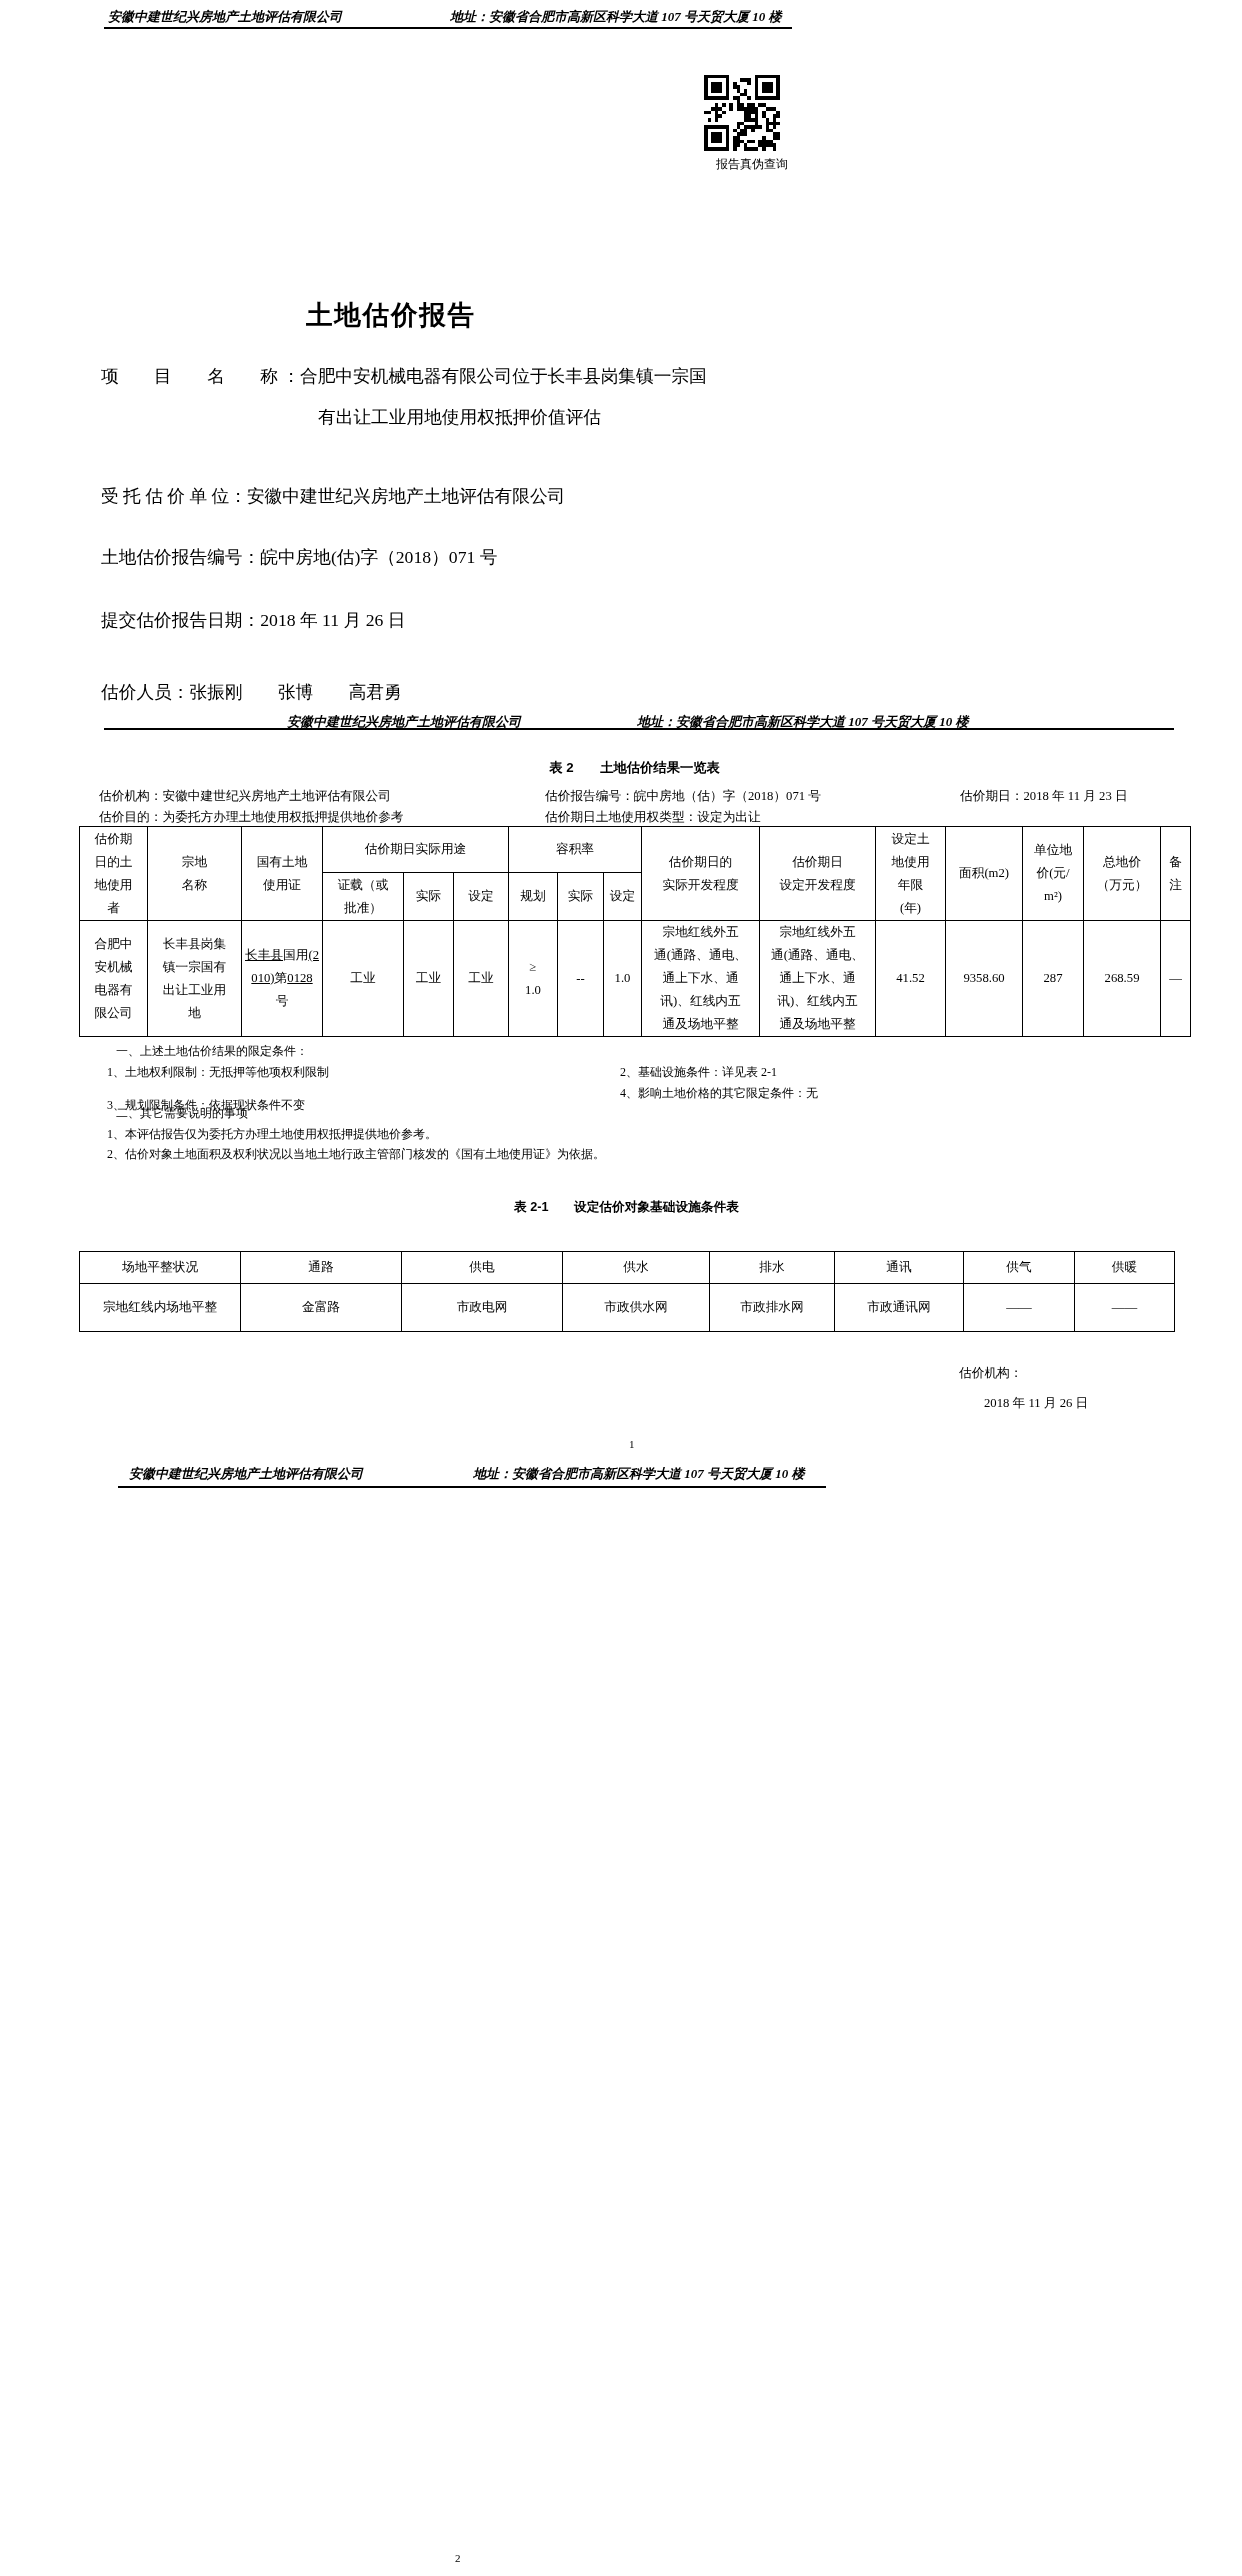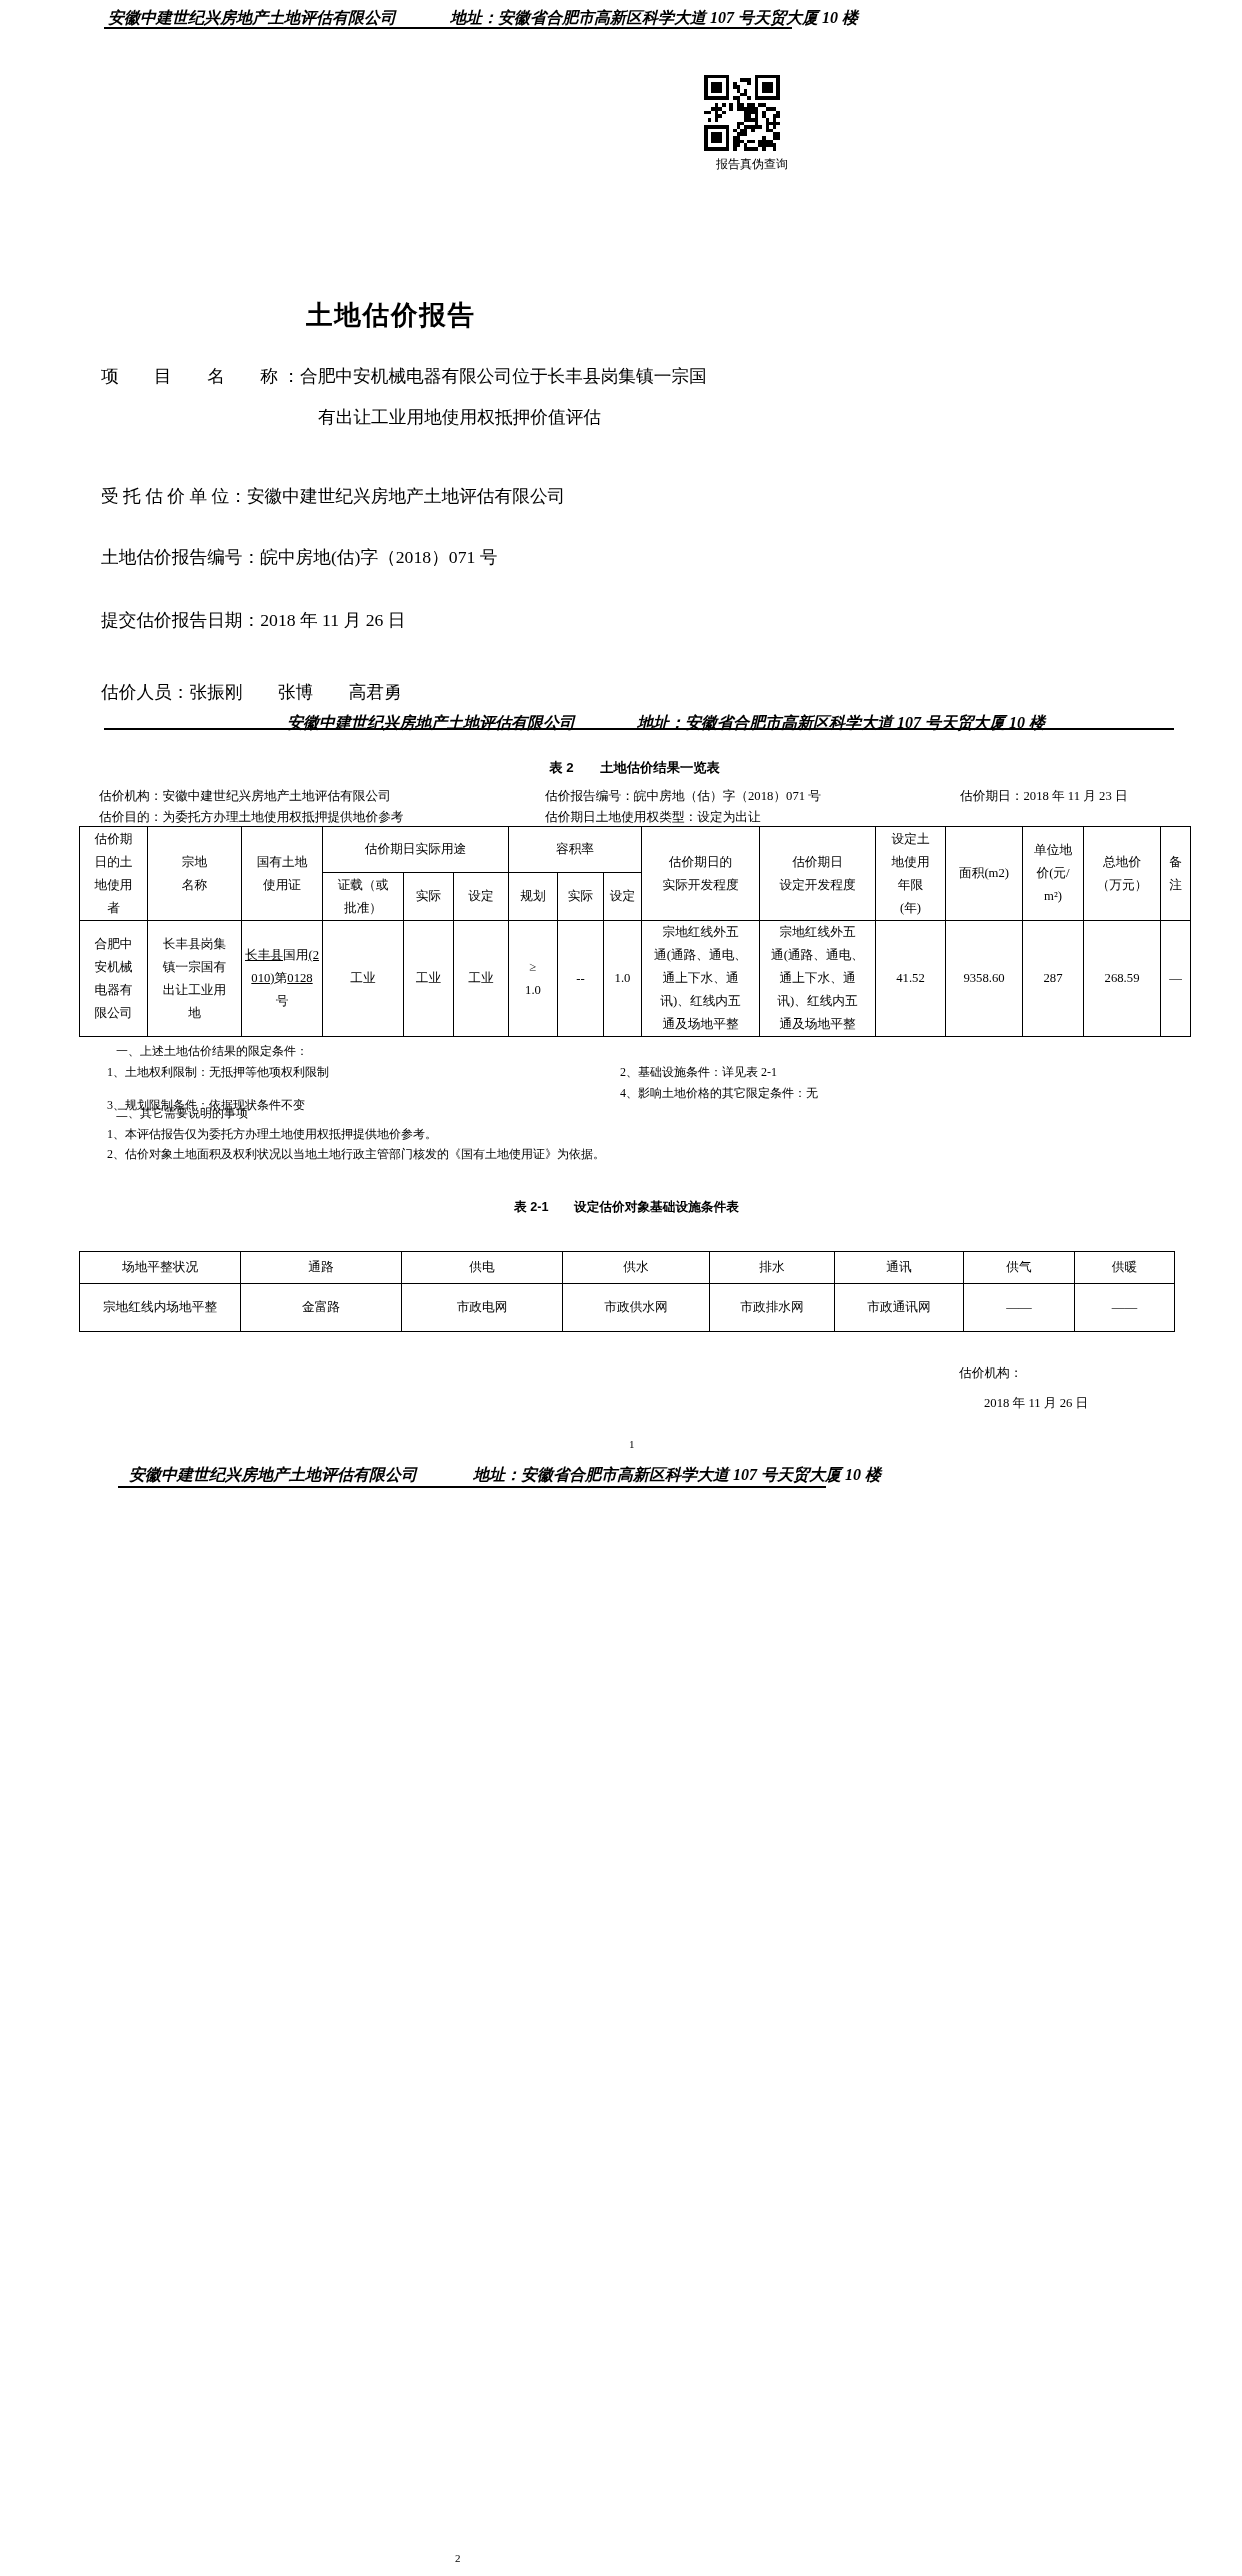--- a/index.html
+++ b/index.html
@@ -1,19 +1,19 @@
 <!DOCTYPE html>
 <html style="font-size:8.9px"><head>
 <meta charset="utf-8">
 <style>
   html,body{margin:0;padding:0;background:#fff;}
   .page{position:relative;width:1243px;height:2576px;background:#ffffff;
         font-family:"Liberation Serif","DejaVu Serif",serif;color:#000;overflow:hidden;}
   .abs{position:absolute;}
-  .hdrtxt{font-weight:bold;font-style:italic;font-size:16px;white-space:nowrap;}
+  .hdrtxt{font-weight:bold;font-style:italic;font-size:13px;white-space:nowrap;}
   .rule{position:absolute;background:#000;height:2.2px;}
   .doc-title{font-size:26.6px;font-weight:bold;letter-spacing:1.7px;white-space:nowrap;margin-top:43px;}
   .cover-line{font-size:17.7px;white-space:nowrap;}
   .tbl-title{font-family:"Liberation Sans","DejaVu Sans",sans-serif;font-weight:bold;font-size:13.3px;}
   .meta{font-size:12.7px;white-space:nowrap;}
   .notes{font-size:12px;white-space:nowrap;}
   .pageno{font-size:11px;}
   .qr-caption{font-size:12px;text-align:center;}
   table{border-collapse:collapse;table-layout:fixed;position:absolute;background:#fff;}
   .doc-table{border:1.7px solid #000;}

